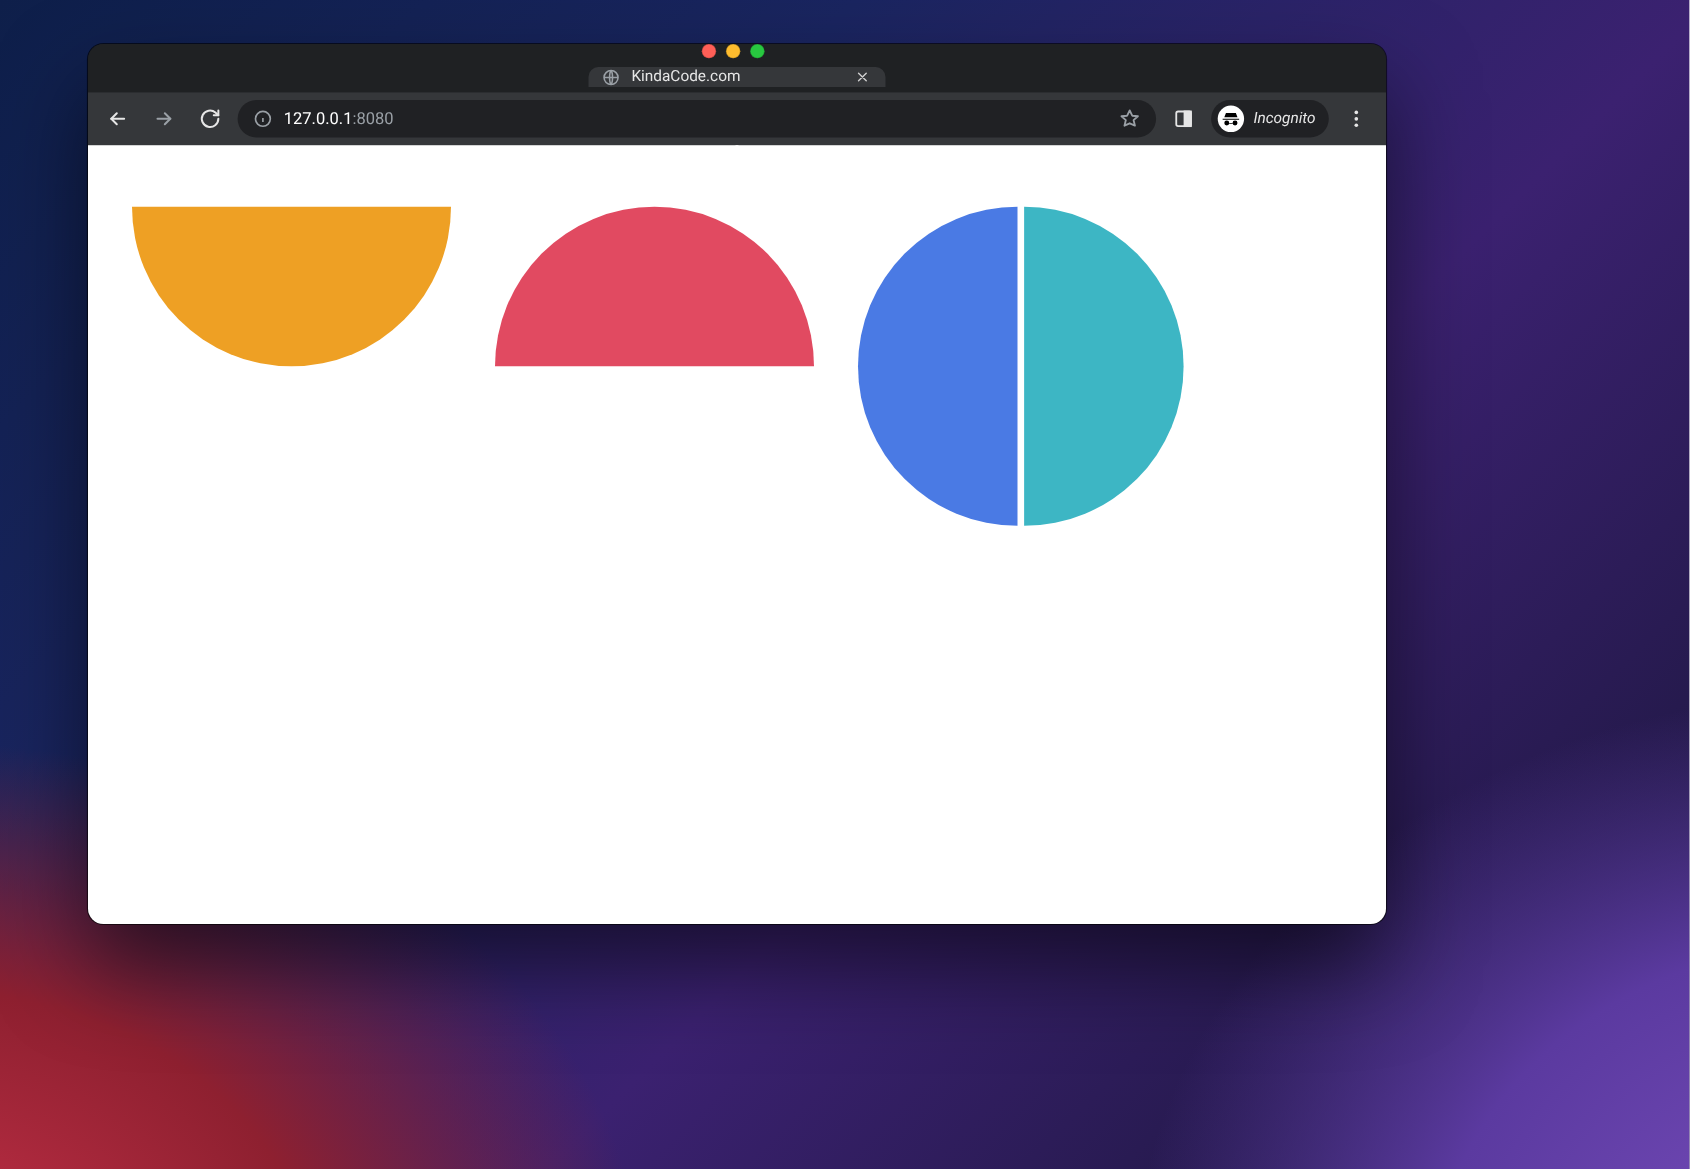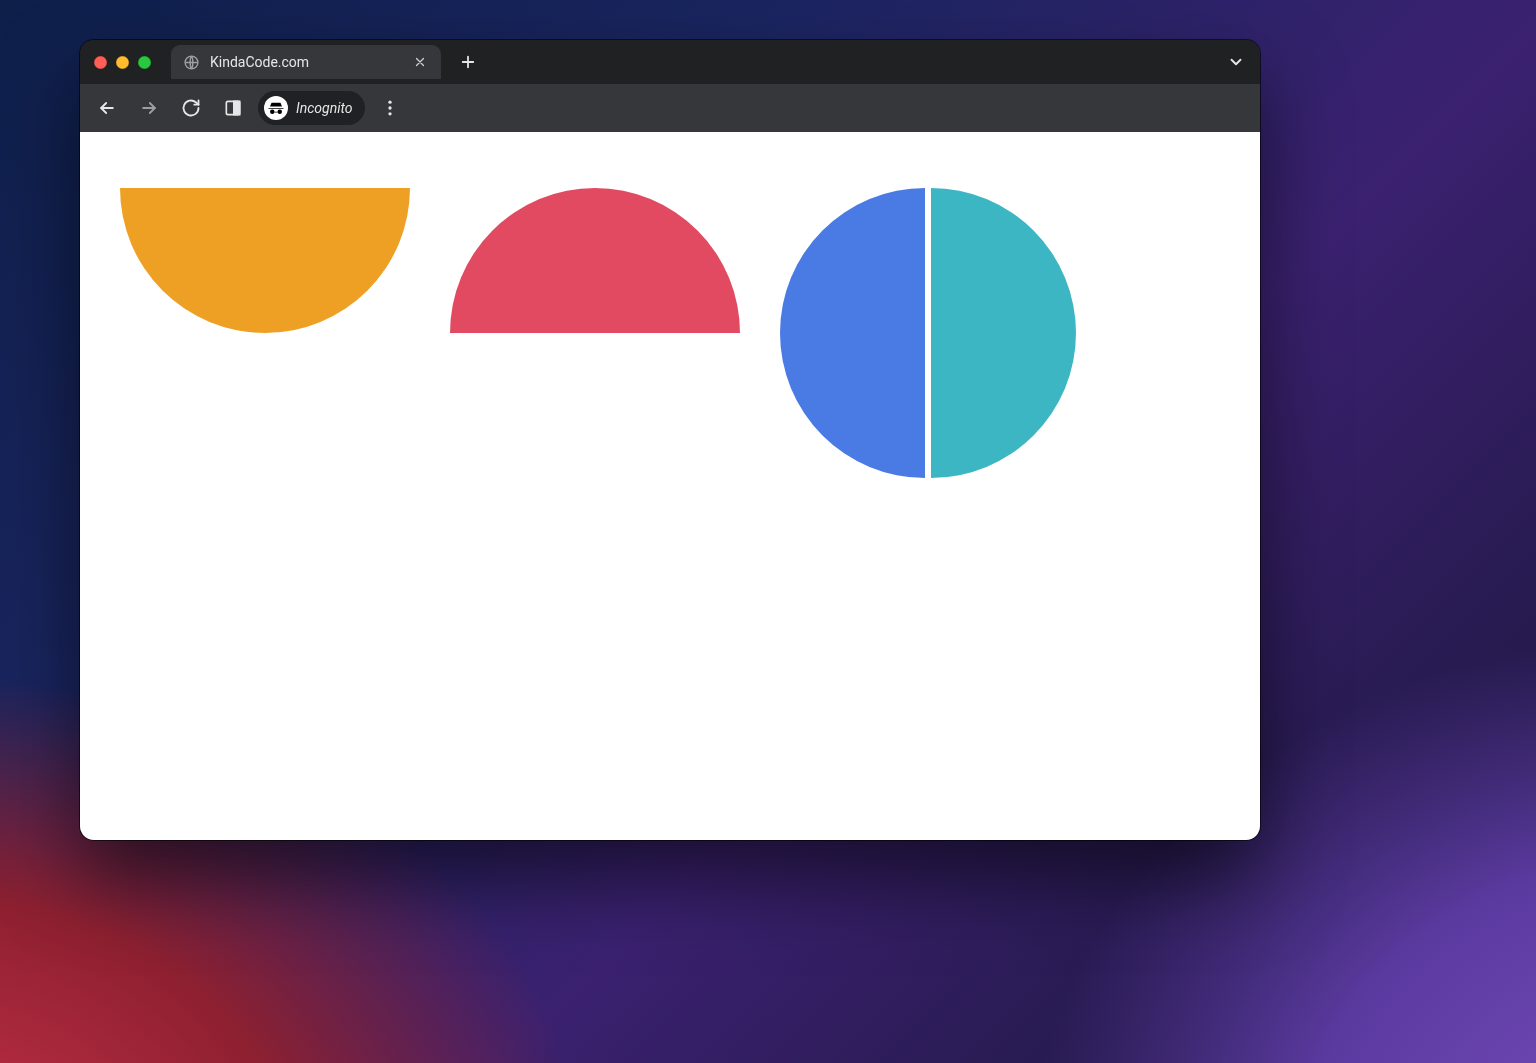--- a/index.html
+++ b/index.html
@@ -36,20 +36,21 @@
   }
 
   
   .tabstrip {
     height: 44px;
     background: #1f2123;
     display: flex;
     align-items: center;
     padding: 0 10px;
     gap: 8px;
+    flex-direction: column;
   }
   .traffic-lights { display: flex; gap: 9px; margin-right: 12px; margin-left: 4px;}
   .traffic-lights span {
     width: 13px; height: 13px; border-radius: 50%;
     display: inline-block;
   }
   .tl-red    { background:#ff5f57; box-shadow: inset 0 0 0 .5px rgba(0,0,0,.25);}
   .tl-yellow { background:#febc2e; box-shadow: inset 0 0 0 .5px rgba(0,0,0,.25);}
   .tl-green  { background:#28c840; box-shadow: inset 0 0 0 .5px rgba(0,0,0,.25);}
 
@@ -216,20 +217,38 @@
             <path d="M13 6l6 6-6 6"></path>
           </svg>
       </div>
       <div class="icon-btn">
         <svg viewBox="0 0 24 24" fill="none" stroke="currentColor" stroke-width="2.2" stroke-linecap="round" stroke-linejoin="round">
             <path d="M21 12a9 9 0 1 1-3.2-6.9L21 8"></path>
             <path d="M21 3v5h-5"></path>
           </svg>
       </div>
 
+      <div class="omnibox">
+        <span class="info-icon">
+          <svg viewBox="0 0 24 24" width="18" height="18" fill="none" stroke="currentColor" stroke-width="2">
+              <circle cx="12" cy="12" r="9"></circle>
+              <line x1="12" y1="8" x2="12" y2="8"></line>
+              <line x1="12" y1="11" x2="12" y2="16"></line>
+            </svg>
+        </span>
+        <span>
+          <span class="addr-host">127.0.0.1</span><span class="addr-port">:8080</span>
+        </span>
+        <span class="omnibox-spacer"></span>
+        <span class="star">
+          <svg viewBox="0 0 24 24" width="20" height="20" fill="none" stroke="currentColor" stroke-width="2" stroke-linejoin="round" stroke-linecap="round">
+              <path d="M12 2.8l2.76 5.84 6.24.54-4.8 4.2 1.52 6.12L12 16.9 6.28 19.5l1.52-6.12-4.8-4.2 6.24-.54L12 2.8z"></path>
+            </svg>
+        </span>
+      </div>
 
       <div class="icon-btn">
         <svg viewBox="0 0 24 24" fill="none" stroke="currentColor" stroke-width="2">
             <rect x="4" y="4" width="16" height="16" rx="2"></rect>
             <rect x="13" y="4" width="7" height="16" fill="currentColor"></rect>
           </svg>
       </div>
 
       <div class="incognito-chip">
         <span class="avatar">

